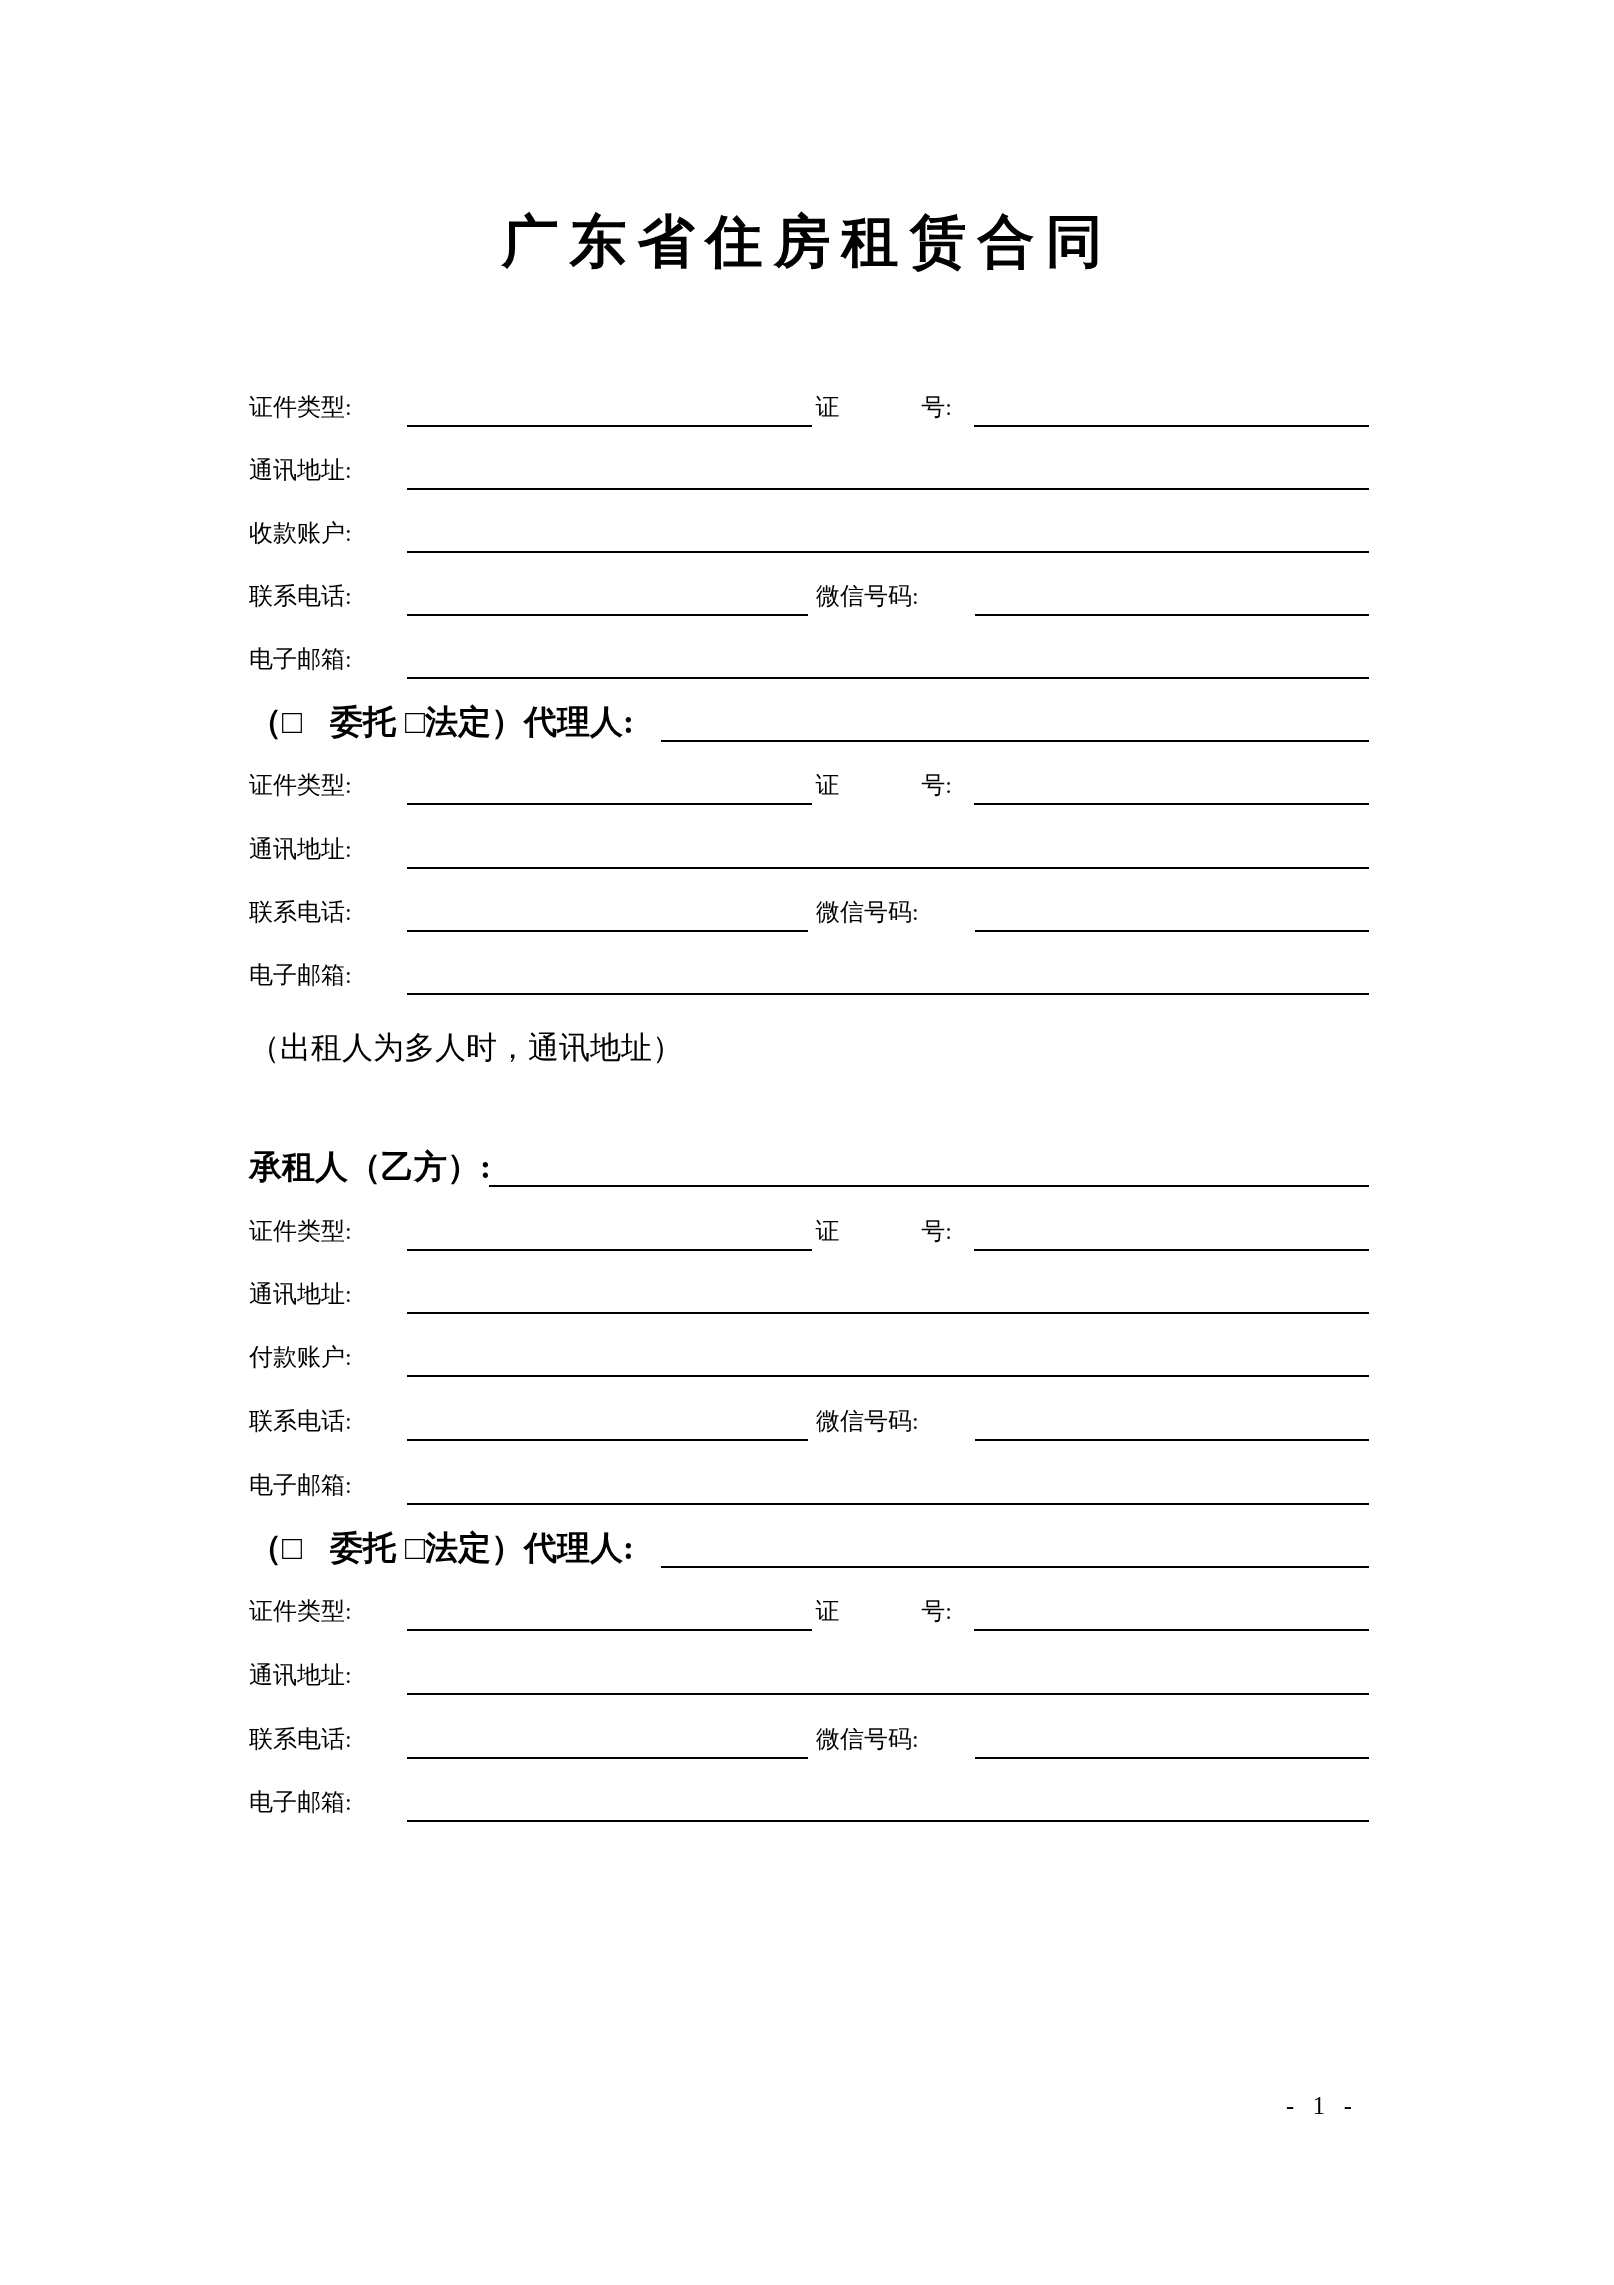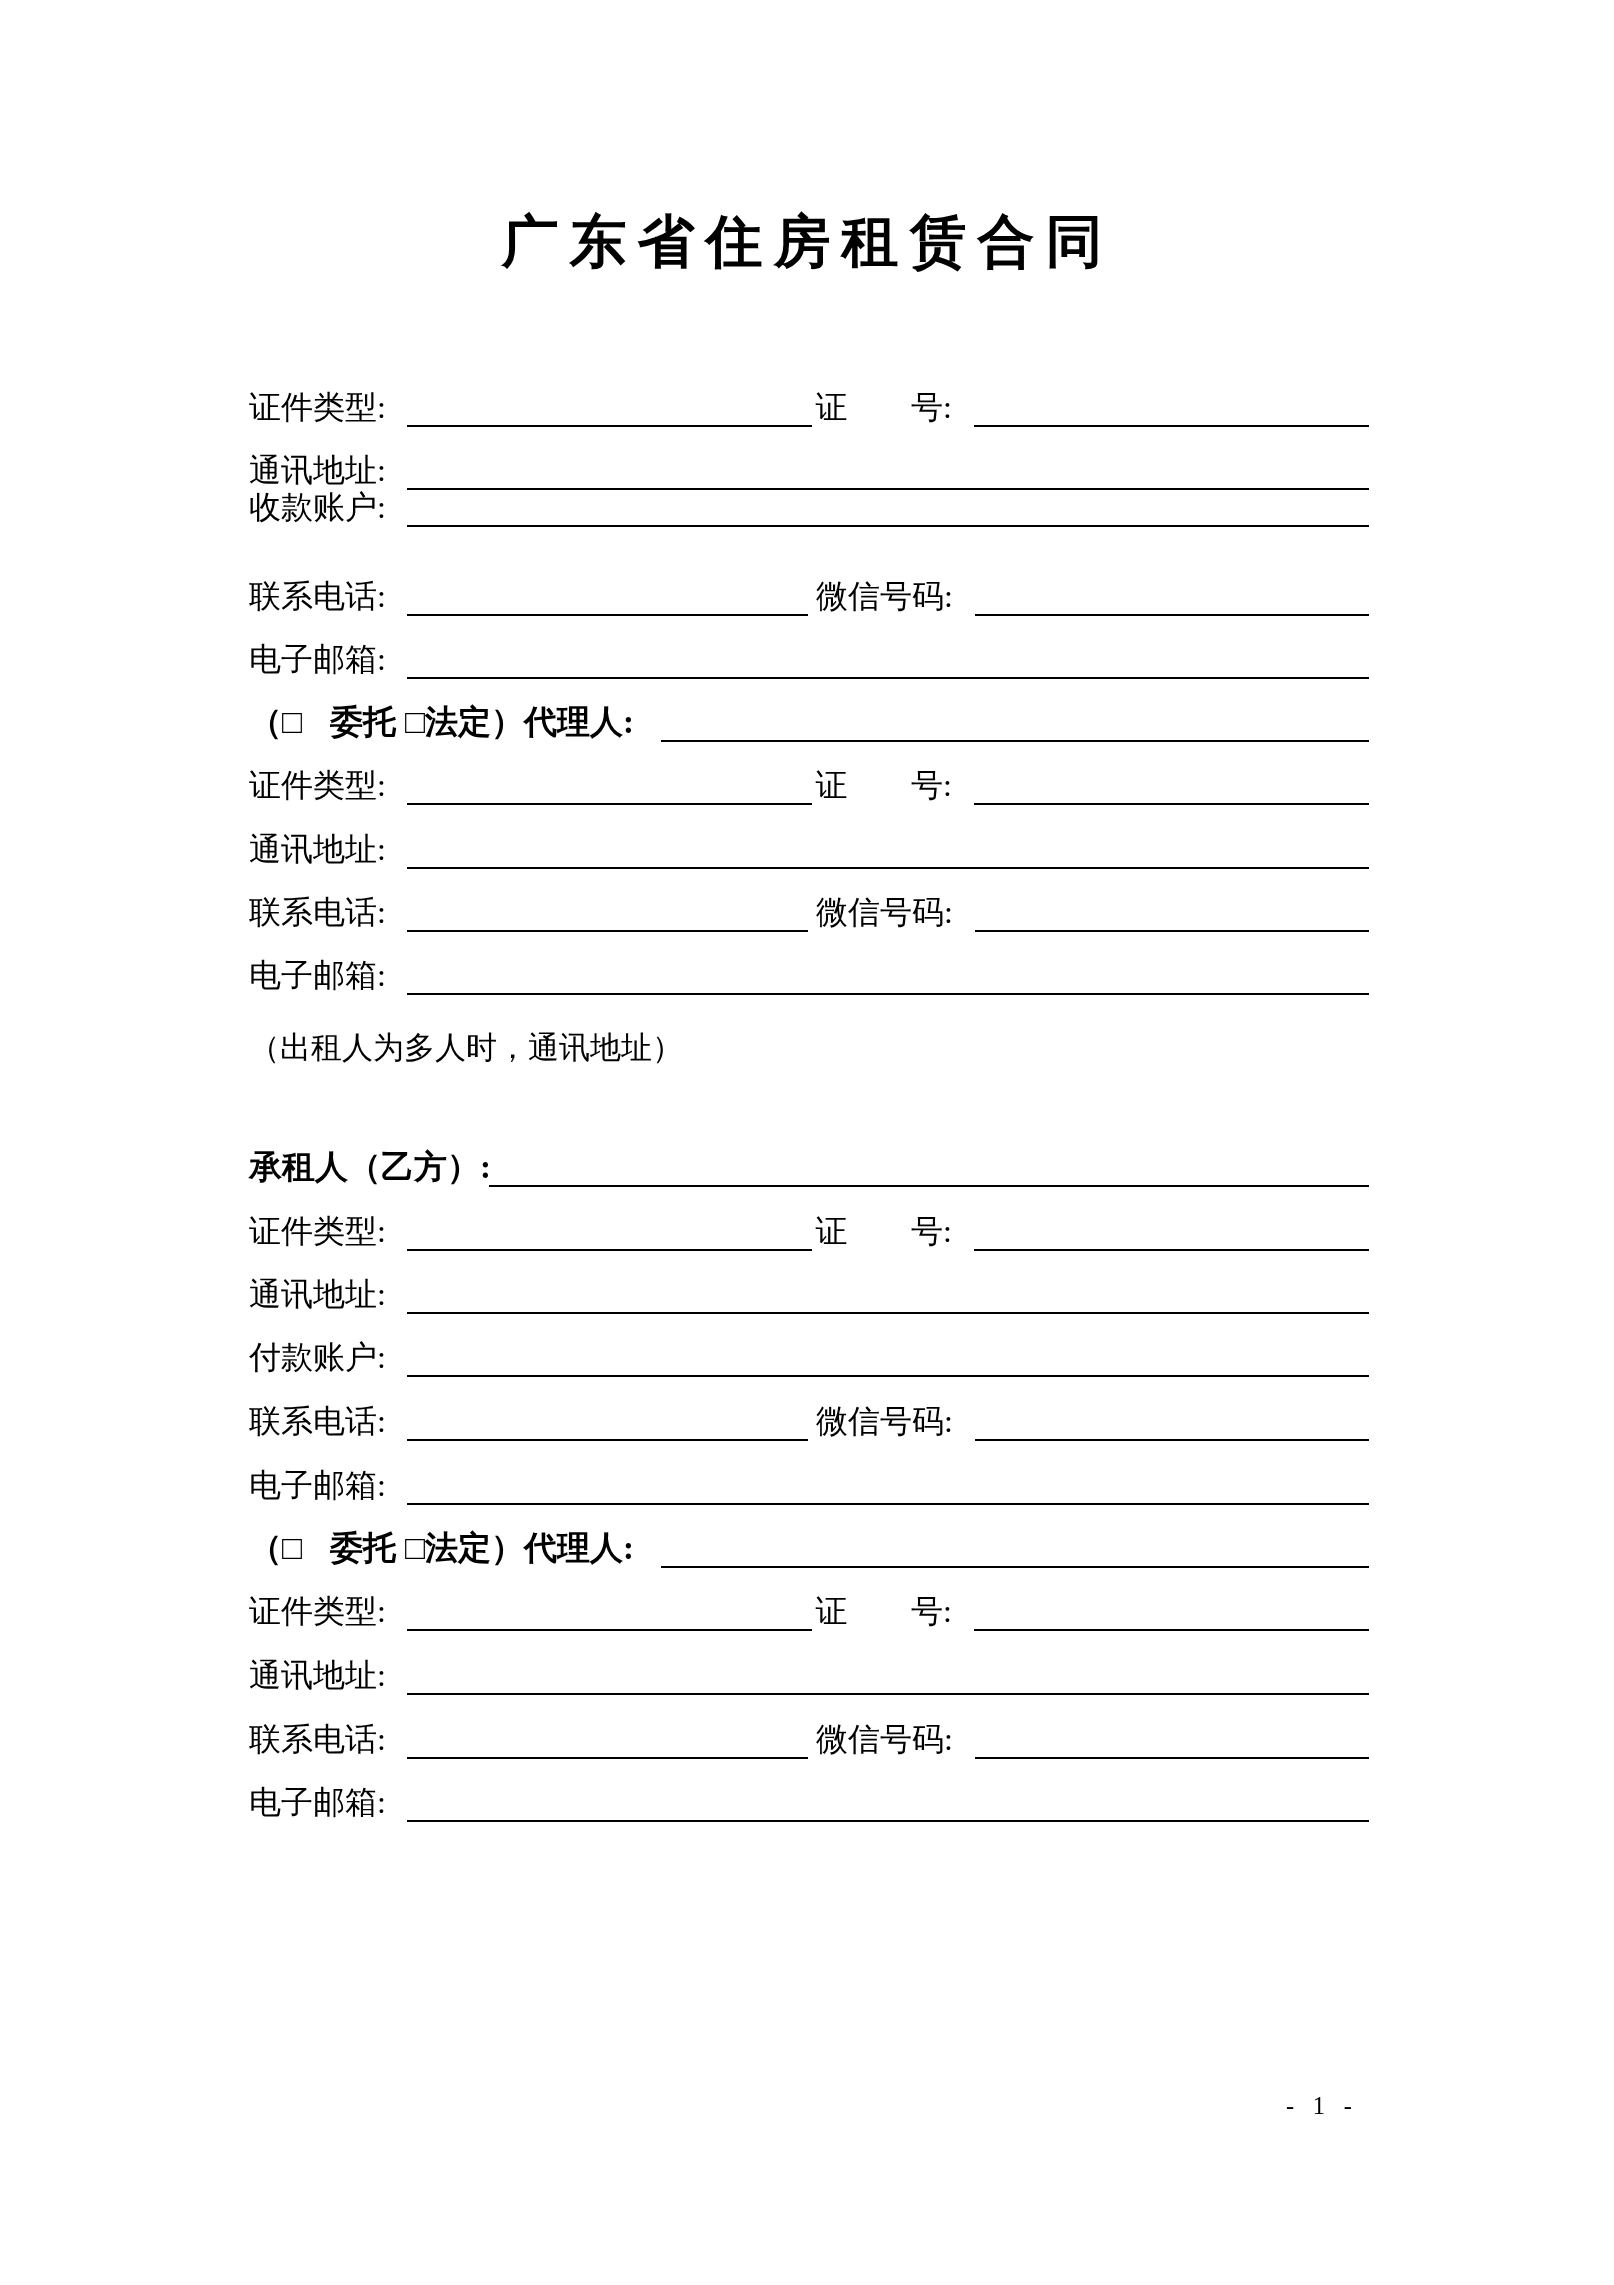--- a/index.html
+++ b/index.html
@@ -27,21 +27,21 @@
   
   .r{
     position:absolute;
     left:249px;
     width:1120px;
     height:40px;
     display:flex;
     align-items:flex-end;
   }
   .t{
-    font-size:32px;
+    font-size:24px;
     line-height:40px;
     white-space:pre;
     display:block;
   }
   .b{font-weight:700;font-size:33px;}
   .u{height:37px;border-bottom:2.7px solid #000;}
   .grow{flex:1 1 auto;}
   .w175{width:158px;flex:none;}
   .w265{width:240px;flex:none;overflow:visible;white-space:nowrap;}
   .w455{width:412px;flex:none;overflow:visible;white-space:nowrap;}
@@ -87,21 +87,21 @@
       <span>号:</span>
     </span>
     <span class="u grow"></span>
   </div>
 
   <div class="r" style="top:450px">
     <span class="t w175">通讯地址:</span>
     <span class="u grow"></span>
   </div>
 
-  <div class="r" style="top:487px">
+  <div class="r" style="top:513px">
     <span class="t w175">收款账户:</span>
     <span class="u grow"></span>
   </div>
 
   <div class="r" style="top:576px">
     <span class="t w175">联系电话:</span>
     <span class="u w443"></span>
     <span class="t wc">微信号码:</span>
     <span class="u grow"></span>
   </div>

